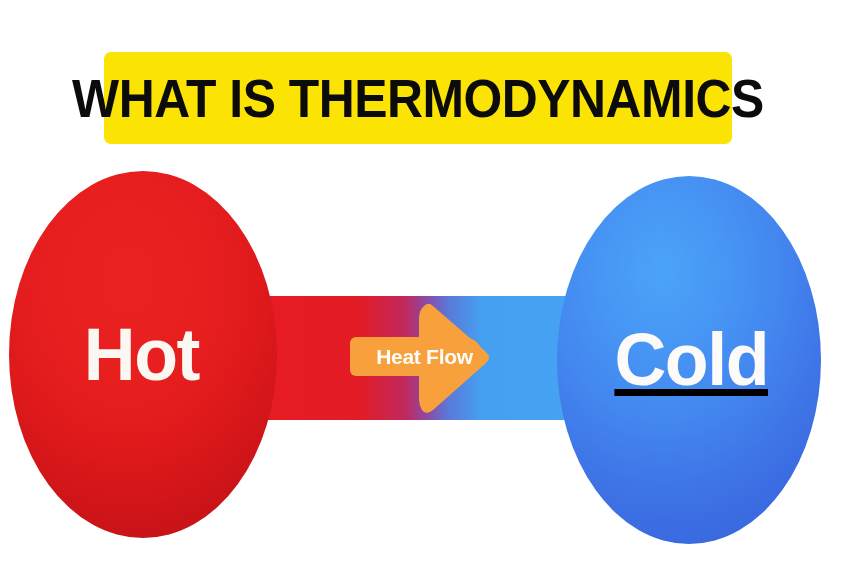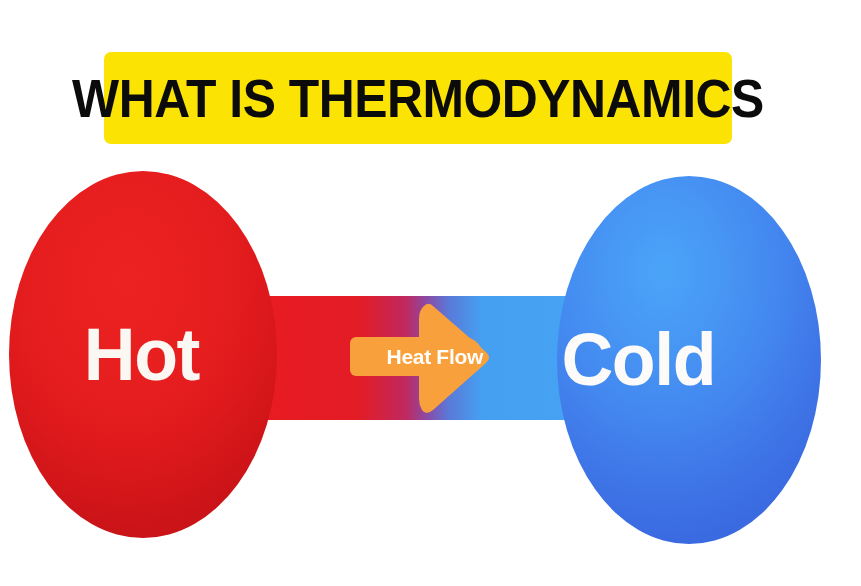--- a/index.html
+++ b/index.html
@@ -103,20 +103,22 @@
     border-radius: 50%;
     background:
       radial-gradient(ellipse 82% 75% at 40% 26%,
         #4BA4F8 0%,
         #4796F4 28%,
         #4386EF 55%,
         #3E74E6 80%,
         #3A69E0 100%);
     display: flex;
     align-items: center;
+    justify-content: center;
+    text-decoration: underline;
   }
   #cold-label {
     font-family: "Liberation Sans", sans-serif;
     font-weight: bold;
     font-size: 74px;
     line-height: 1;
     color: #FCFBFA;
     letter-spacing: -1.5px;
     transform: translate(2px, 0px) scaleX(0.97);
     -webkit-font-smoothing: antialiased;
@@ -141,21 +143,21 @@
   #heat-flow-pill {
     position: absolute;
     left: 351px;
     top: 337px;
     width: 132px;
     height: 39px;
     background: #F7A03C;
     border-radius: 20px;
     display: flex;
     align-items: center;
-    justify-content: flex-end;
+    justify-content: center;
     padding-left: 15px;
     box-sizing: border-box;
   }
   #heat-flow-text {
     font-family: "Liberation Sans", sans-serif;
     font-weight: bold;
     font-size: 21px;
     line-height: 1;
     color: #FFFDFA;
     letter-spacing: -0.3px;

